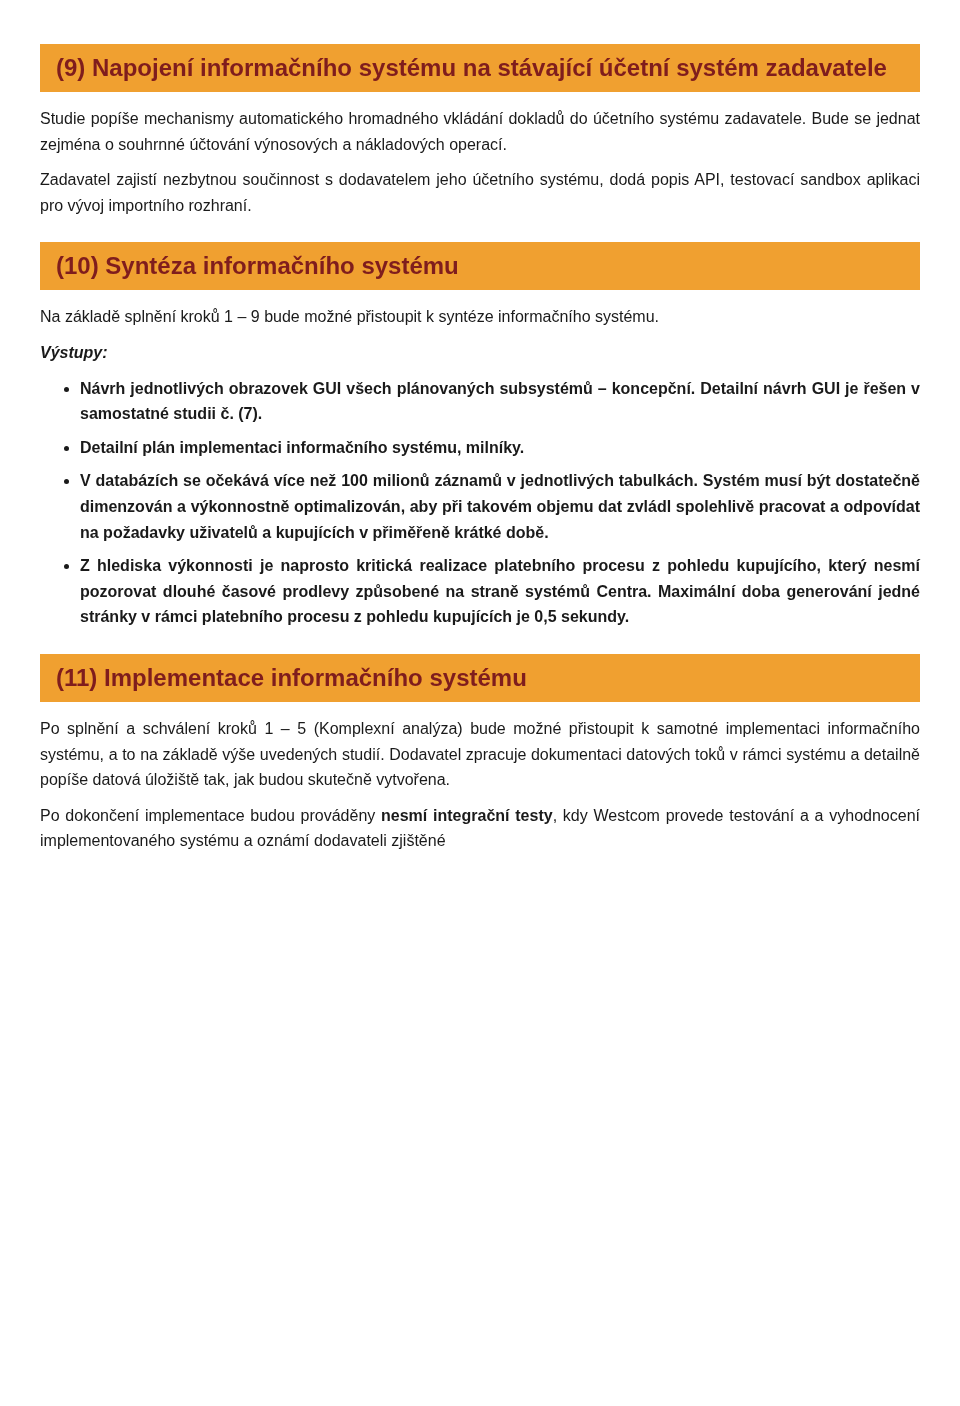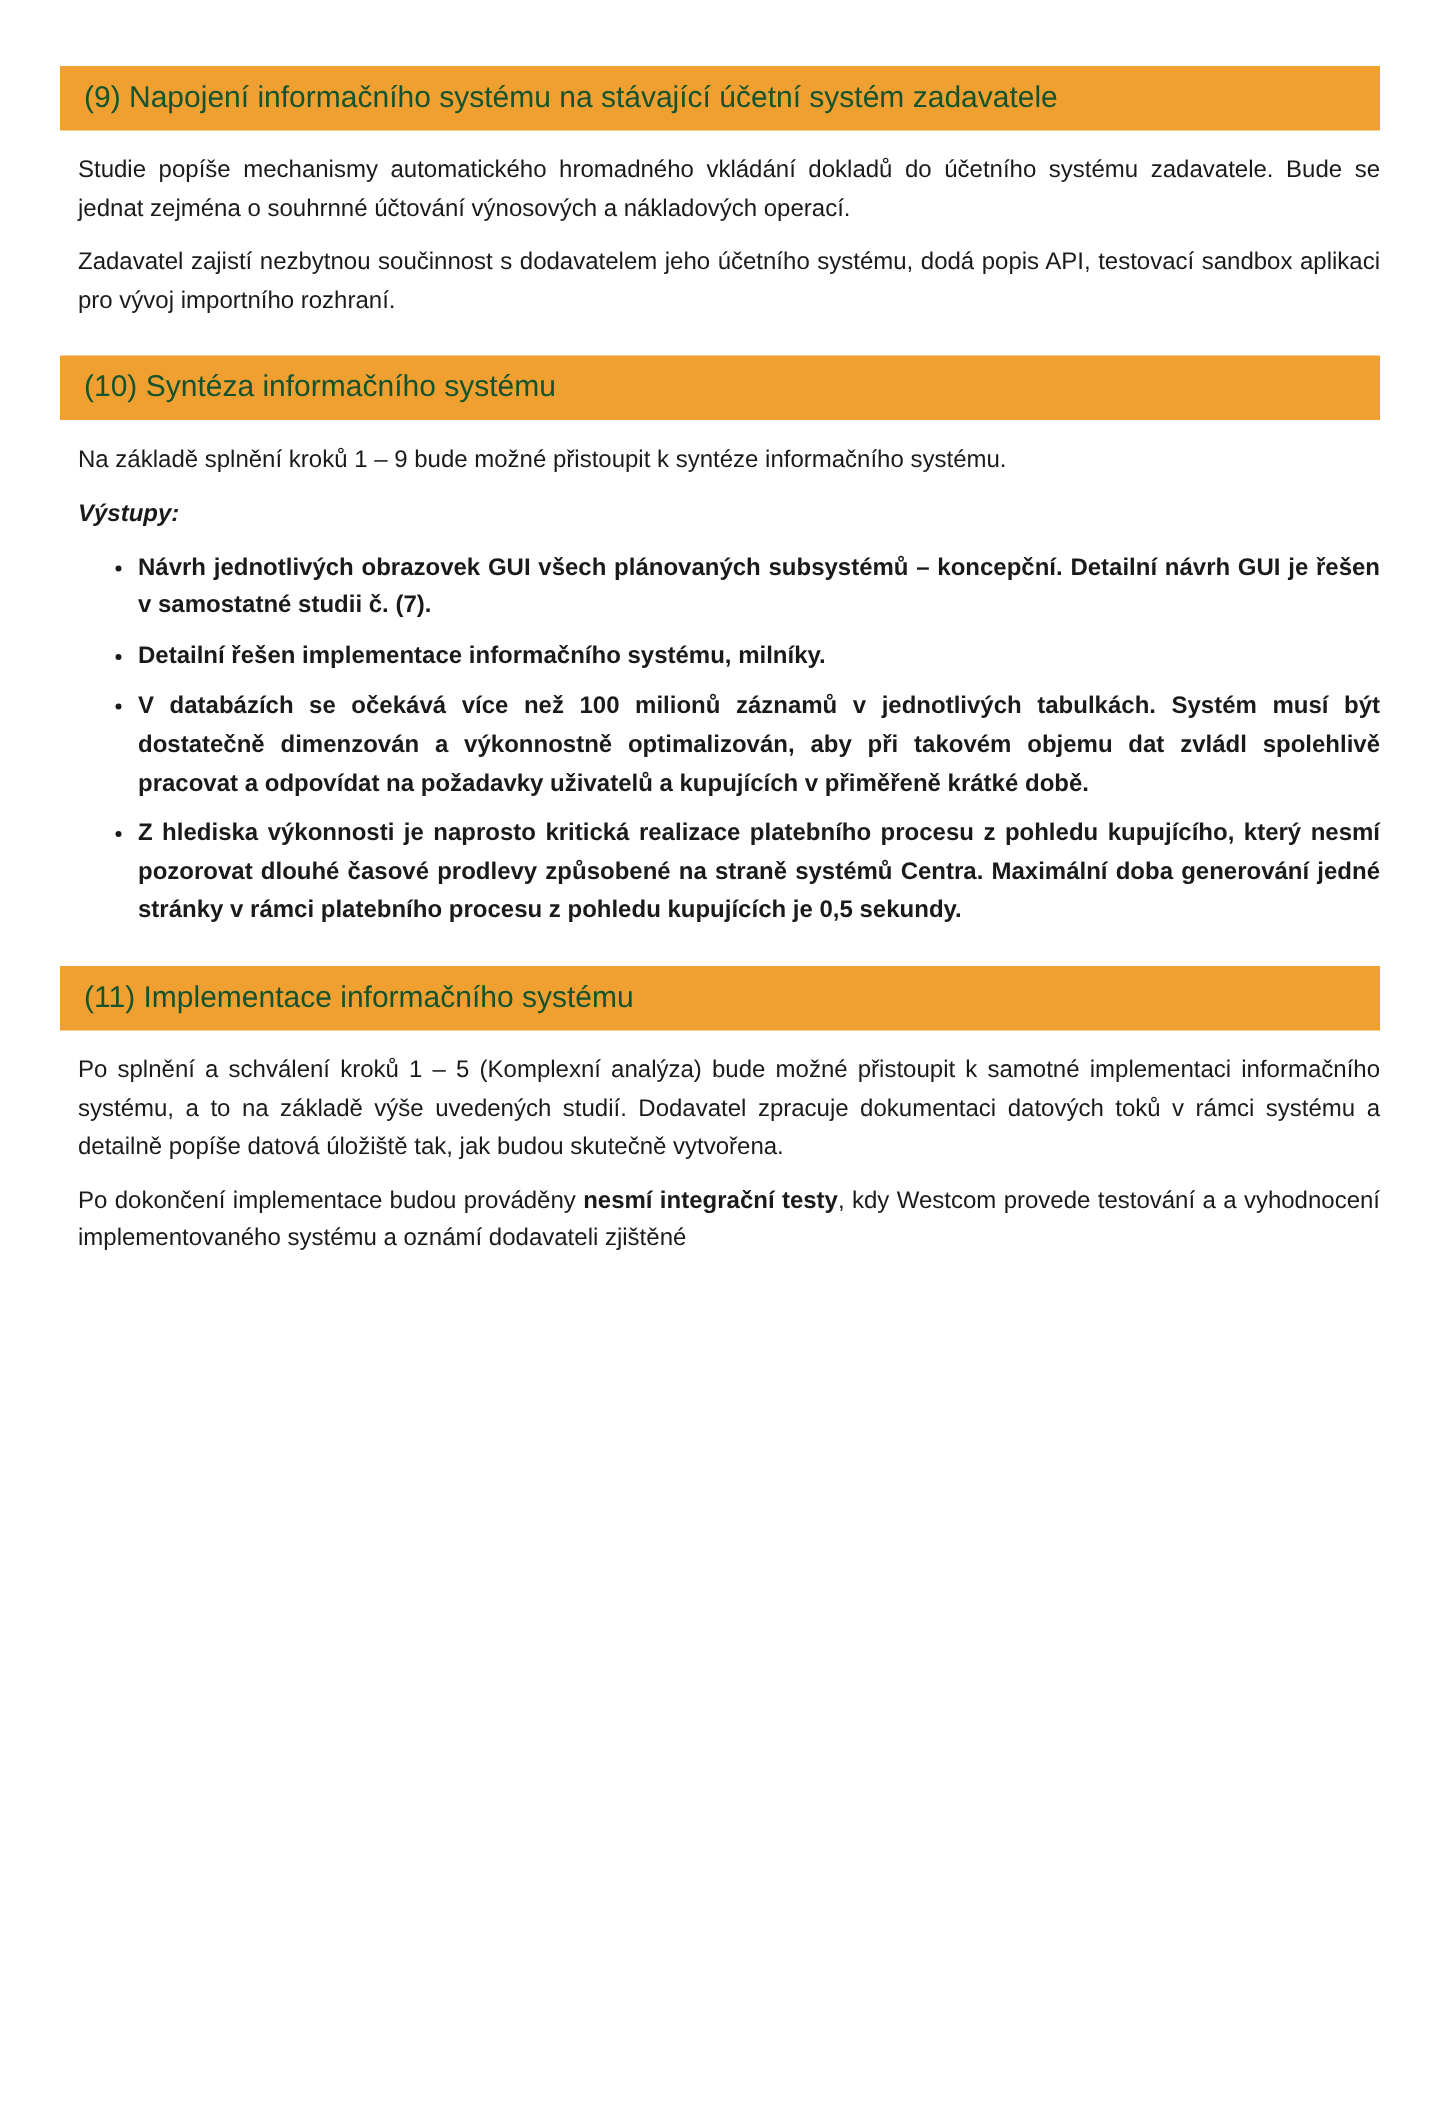--- a/index.html
+++ b/index.html
@@ -18,30 +18,29 @@
     }
 
     .section-header {
       background-color: #f0a030;
       padding: 10px 16px;
       margin-bottom: 14px;
       margin-top: 24px;
     }
 
     .section-header h2 {
-      font-size: 20px;
-      font-weight: normal;
-      color: #14532d;
+      font-size: 24px;
+      font-weight: bold;
+      color: #7f1d1d;
     }
 
     .content-block {
       margin-bottom: 14px;
       line-height: 1.6;
       text-align: justify;
-      margin-left: 12px;
     }
 
     .content-block p {
       margin-bottom: 10px;
       text-align: justify;
     }
 
     .bold-label {
       font-weight: bold;
       font-style: italic;
@@ -88,21 +87,21 @@
   <div class="section-header">
     <h2>(10) Syntéza informačního systému</h2>
   </div>
   <div class="content-block">
     <p>Na základě splnění kroků 1 – 9  bude možné přistoupit k syntéze informačního systému.</p>
     <p>
       <span class="bold-label">Výstupy:</span>
     </p>
     <ul class="bullet-list">
       <li>Návrh jednotlivých obrazovek GUI všech plánovaných subsystémů – koncepční. Detailní návrh GUI je řešen v samostatné studii č. (7).</li>
-      <li>Detailní řešen implementace informačního systému, milníky.</li>
+      <li>Detailní plán implementaci informačního systému, milníky.</li>
       <li>V databázích se očekává více než 100 milionů záznamů v jednotlivých tabulkách. Systém musí být dostatečně dimenzován a výkonnostně optimalizován, aby při takovém objemu dat zvládl spolehlivě pracovat a odpovídat na požadavky uživatelů a kupujících v přiměřeně krátké době.</li>
       <li>Z hlediska výkonnosti je naprosto kritická realizace platebního procesu z pohledu kupujícího, který nesmí pozorovat dlouhé časové prodlevy způsobené na straně systémů Centra. Maximální doba generování jedné stránky v rámci platebního procesu z pohledu kupujících je 0,5 sekundy.</li>
     </ul>
   </div>
 </div>
 
 <div class="section-11">
   <div class="section-header">
     <h2>(11) Implementace informačního systému</h2>
   </div>

